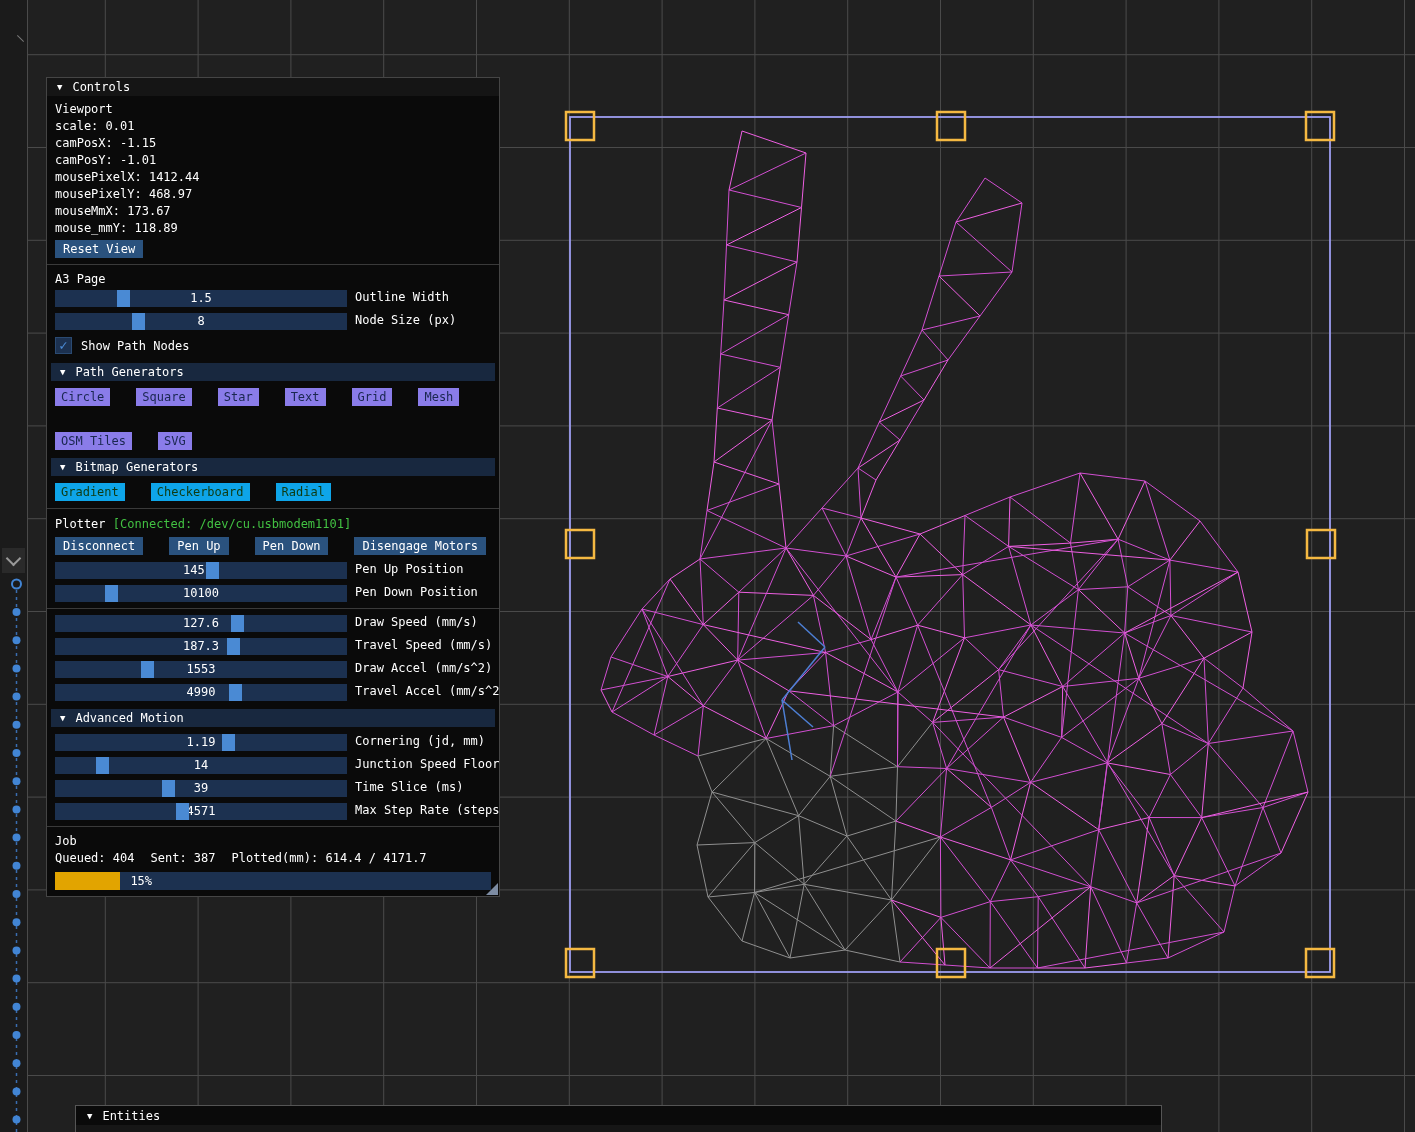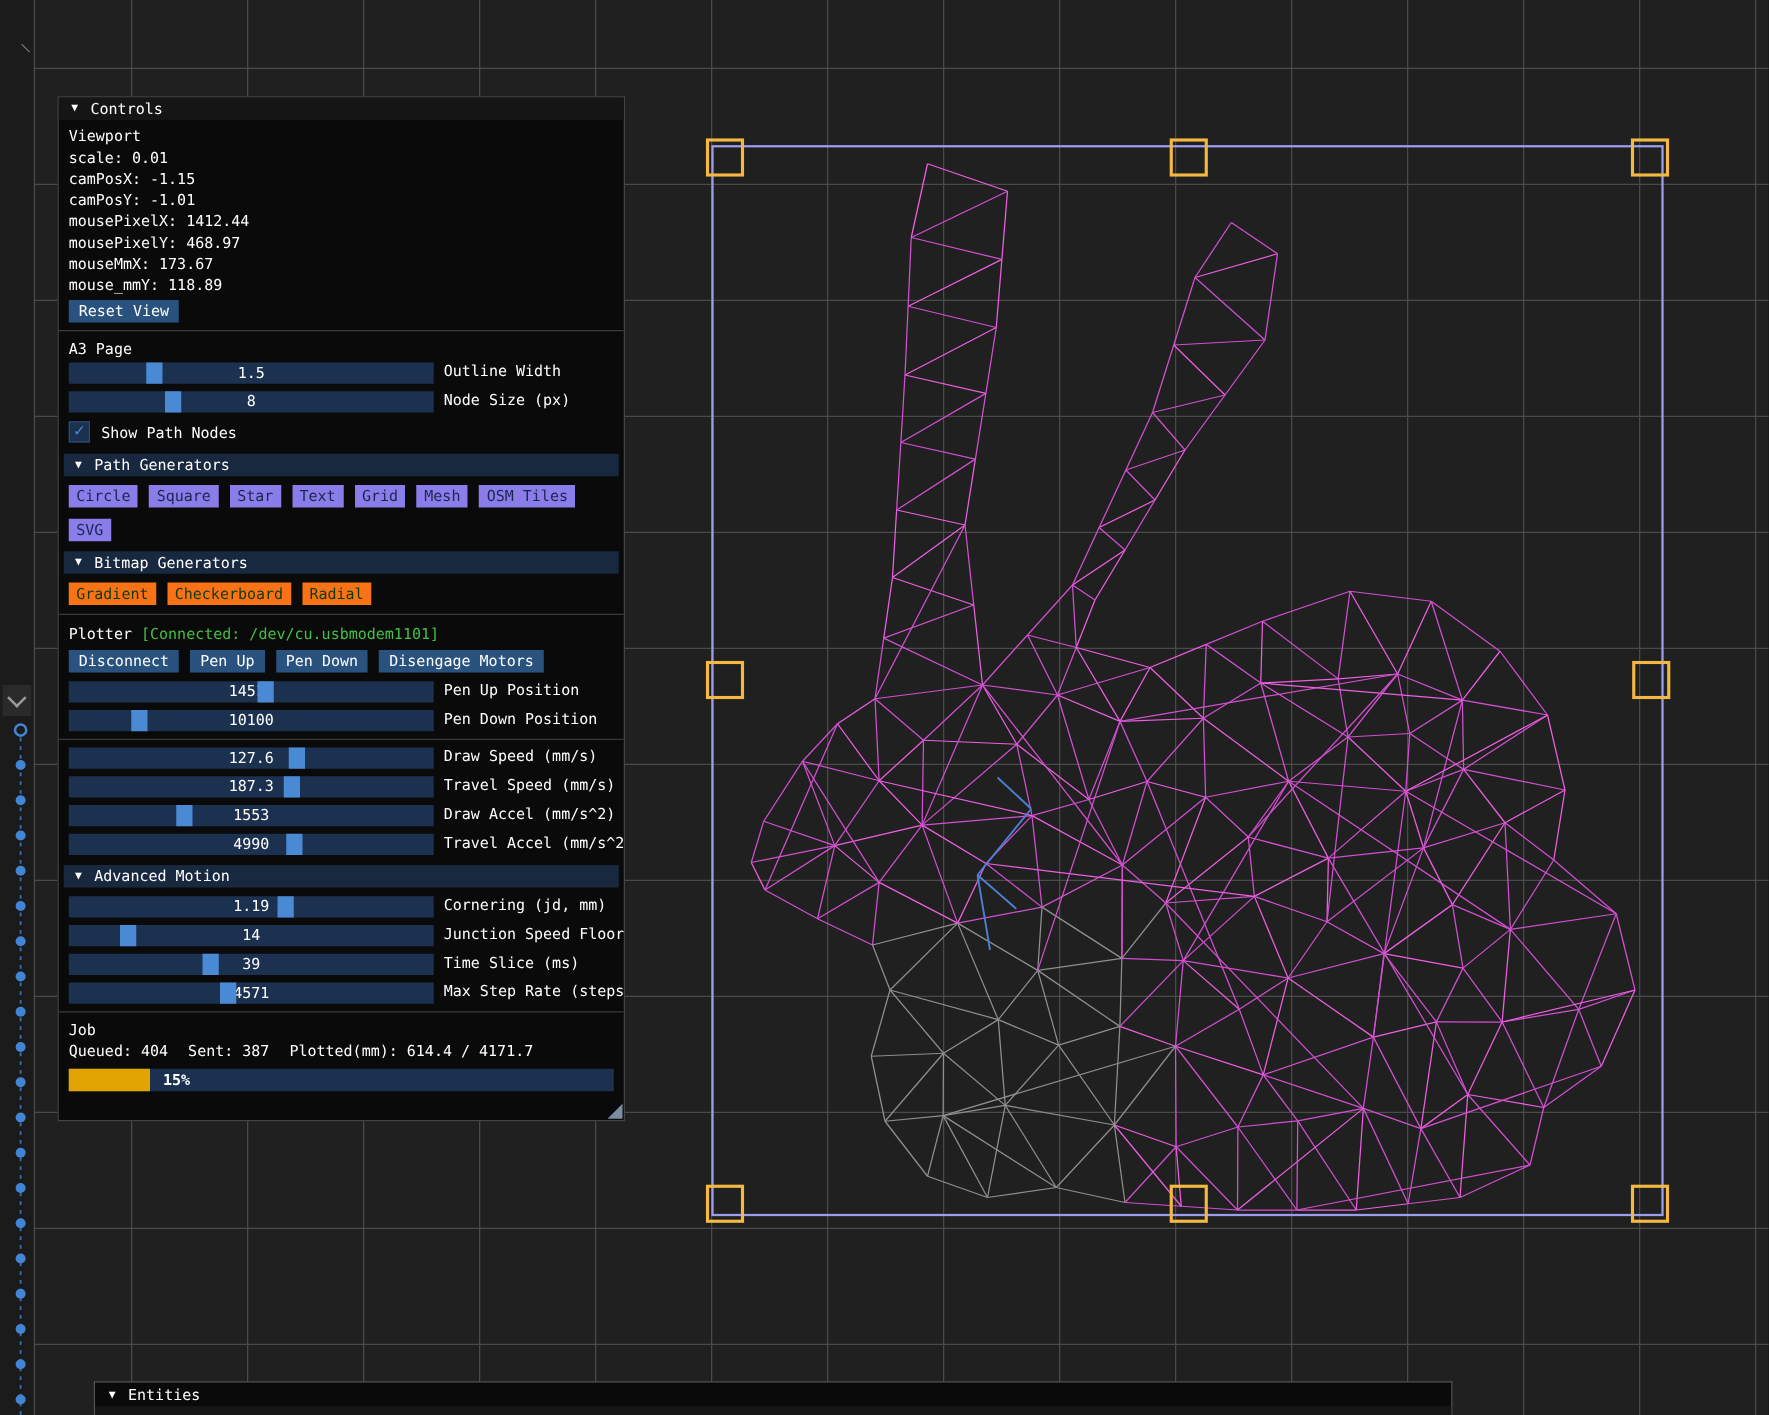--- a/index.html
+++ b/index.html
@@ -30,30 +30,30 @@
   .slider-row{display:flex;height:17px;margin-bottom:6px;}
   .slider-track{position:relative;width:292px;height:17px;background:#1c3150;flex:none;cursor:pointer;}
   .slider-value{position:absolute;inset:0;text-align:center;line-height:17px;color:#fff;}
   .slider-handle{position:absolute;top:0;width:13px;height:17px;background:#4a8ad4;}
   .slider-label{margin-left:8px;white-space:nowrap;}
   .checkbox-row{display:flex;align-items:center;gap:9px;height:19px;margin:4px 0 6px;}
   .cb{width:17px;height:17px;background:#1c3150;border:1px solid #2a4a72;box-sizing:border-box;
       color:#4a8ad4;font-weight:bold;font-size:14px;line-height:14px;text-align:center;cursor:pointer;}
   .section-bar{height:18px;background:#18283f;display:flex;align-items:center;gap:10px;
                padding:0 9px;margin:8px -4px 7px -4px;cursor:pointer;}
-  .btn-row{display:flex;flex-wrap:wrap;gap:9px;margin:2px 0 7px;}
+  .btn-row{display:flex;flex-wrap:wrap;gap:26px;margin:2px 0 7px;}
   .gen-btn{background:#8a7ce9;color:#1a2750;padding:2px 6px;line-height:14px;cursor:pointer;}
-  .bmp-btn{background:#f97316;color:#0f3a10;padding:2px 6px;line-height:14px;cursor:pointer;text-align:right;}
+  .bmp-btn{background:#0ea5e9;color:#0f3a10;padding:2px 6px;line-height:14px;cursor:pointer;text-align:right;}
   .plotter-line{line-height:18px;margin:2px 0 4px;white-space:pre;}
   .connected{color:#42c142;}
   .job-stats{line-height:17px;white-space:pre;}
   .job-stats span{margin-right:16px;}
   .progress{position:relative;height:18px;background:#1c3150;margin:5px 0 6px;}
   .progress-fill{position:absolute;left:0;top:0;bottom:0;background:#e2a400;}
-  .progress-text{position:absolute;top:0;line-height:18px;font-weight:bold;}
+  .progress-text{position:absolute;top:0;line-height:18px;}
   .gripper{position:absolute;right:1px;bottom:1px;width:0;height:0;
            border-left:12px solid transparent;border-bottom:12px solid #7d8ca3;}
   
   .entities-panel{position:absolute;left:75px;top:1105px;width:1087px;height:27px;background:#0a0a0a;
                   border:1px solid #555;border-bottom:none;box-sizing:border-box;z-index:8;}
   .entities-header{height:19px;display:flex;align-items:center;gap:10px;padding:0 11px;cursor:pointer;}
   .entities-row{height:7px;background:#161616;}
 </style>
 </head>
 <body>

